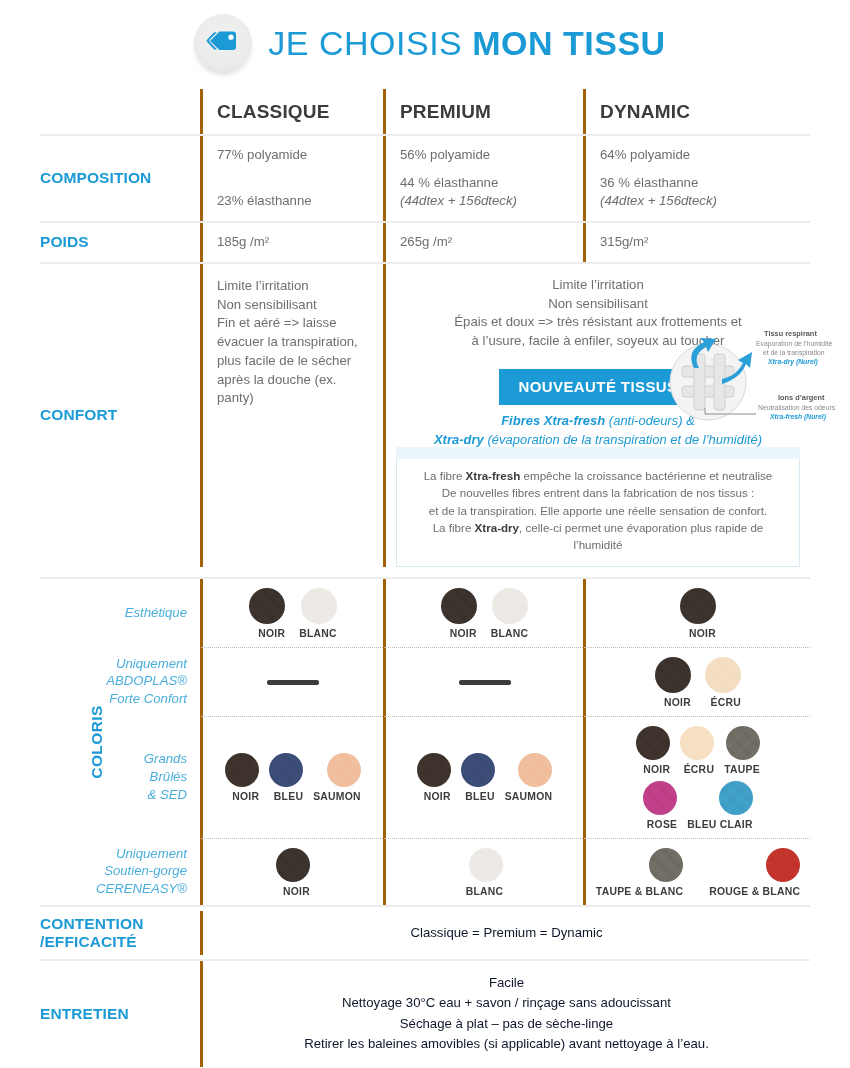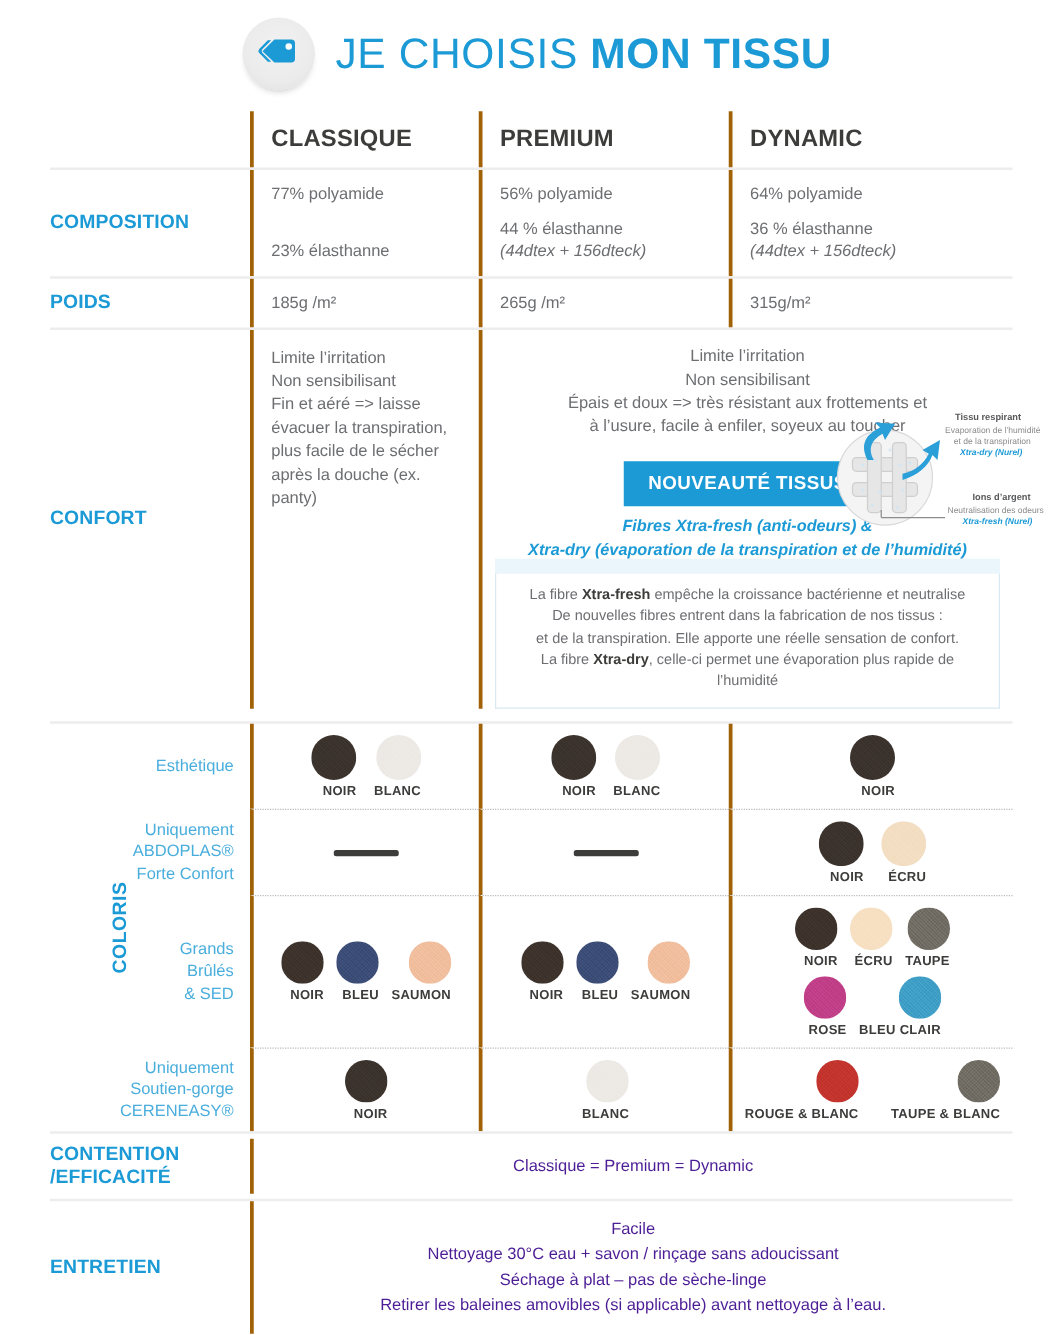--- a/index.html
+++ b/index.html
@@ -118,21 +118,21 @@
   .ribbon-fold{
     position:absolute;right:-11px;top:0;width:0;height:0;
     border-left:11px solid #13719f;
     border-bottom:11px solid transparent;
   }
   .fibres{
     color:#1b9ad6;font-style:italic;font-size:13px;line-height:1.45;
     margin-top:7px;
   }
   .fibres b{font-weight:700;font-style:italic;}
-  .fibres span{font-weight:700;}
+  .fibres span{font-weight:400;}
   .blue-panel{
     position:absolute;
     left:0;right:0;
     background:#eaf6fc;
     top:78px;height:50px;
     z-index:-1;
   }
   .desc-box{
     margin-top:9px;
     border:1px solid #d9e9f2;
@@ -161,20 +161,21 @@
     transform:rotate(-90deg);
     white-space:nowrap;
     color:#1b9ad6;font-weight:700;font-size:15.5px;letter-spacing:.4px;
   }
   .sub-lbl{
     flex:0 0 160px;
     box-sizing:border-box;
     text-align:right;
     padding-right:13px;
     color:#4aaedd;
+    font-style:italic;
     font-size:13.2px;
     line-height:1.35;
     display:flex;flex-direction:column;
     align-items:flex-end;justify-content:center;
   }
   .dots{border-top:1px dotted #bcbcbc;}
   .crow{display:flex;position:relative;box-sizing:border-box;}
   .ccell{
     box-sizing:border-box;position:relative;
     display:flex;flex-direction:column;
@@ -198,21 +199,21 @@
     margin-top:4px;
     font-size:10.4px;font-weight:700;color:#3c3c3b;letter-spacing:.25px;
     white-space:nowrap;
   }
   .dash{width:52px;height:5px;border-radius:2px;background:#3c3c3b;}
 
   
   .center-merge{
     flex:1 1 auto;text-align:center;
     padding:12px 10px;
-    font-size:13.2px;line-height:1.55;color:#4c1d95;
+    font-size:13.2px;line-height:1.55;color:#0f172a;
   }
   .grid-bottom .row{border-top:2px solid #ededed;}
 </style>
 </head>
 <body>
 
 <div class="header">
   <div class="logo-circle">
     <svg width="34" height="34" viewBox="0 0 34 34">
       <path d="M13.5 5.5 L27 5.5 A3 3 0 0 1 30 8.5 L30 21 A3 3 0 0 1 27 24 L13.5 24 L4 15 Z" fill="#1b9ad6"></path>
@@ -497,26 +498,26 @@
       <div class="swatch-group">
         <div class="swatch">
           <div class="dot sm" style="background-color:#ece9e4"></div>
           <div class="swname">BLANC</div>
         </div>
       </div>
     </div>
     <div class="ccell dynamic vline dots">
       <div class="swatch-group" style="gap:26px;">
         <div class="swatch">
+          <div class="dot sm" style="background-color:#6e6a62"></div>
+          <div class="swname">TAUPE &amp; BLANC</div>
+        </div>
+        <div class="swatch">
           <div class="dot sm" style="background-color:#c1332c"></div>
           <div class="swname">ROUGE &amp; BLANC</div>
-        </div>
-        <div class="swatch">
-          <div class="dot sm" style="background-color:#6e6a62"></div>
-          <div class="swname">TAUPE &amp; BLANC</div>
         </div>
       </div>
     </div>
   </div>
 </div>
 
 <div class="grid grid-bottom">
 
   <div class="row" style="min-height:54px;">
     <div class="lbl" style="flex-direction:column;align-items:flex-start;justify-content:center;">

